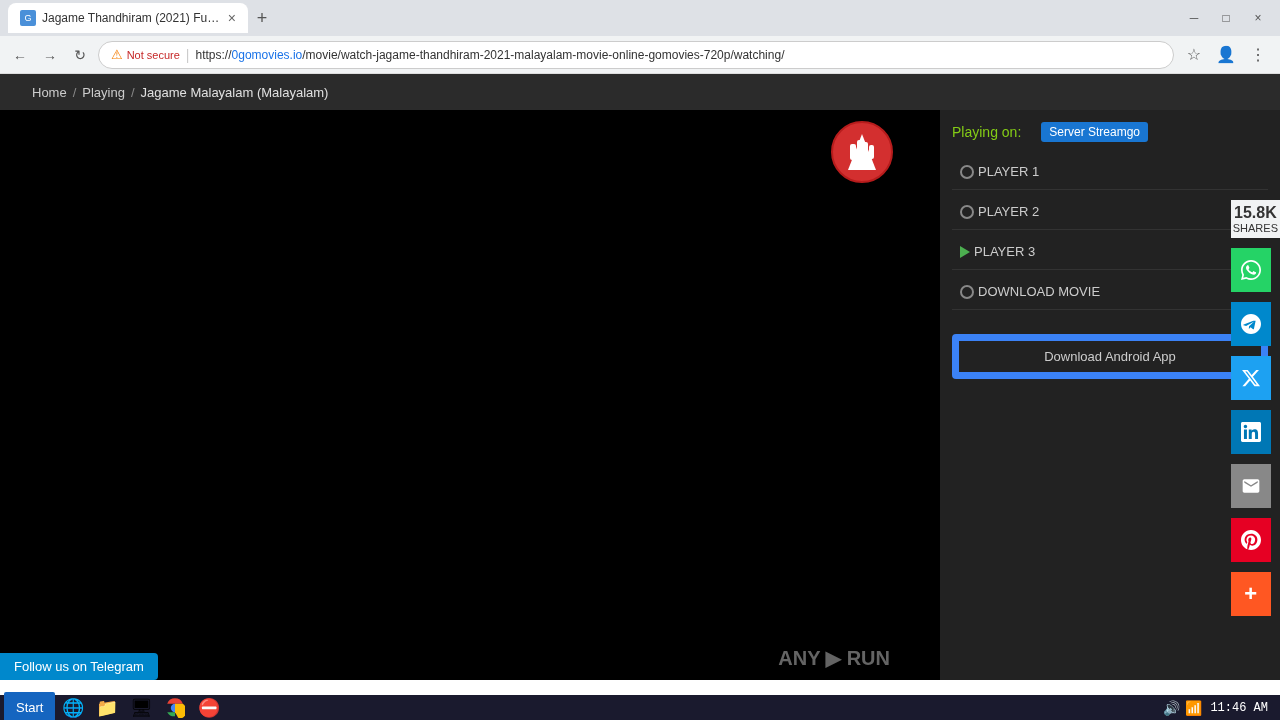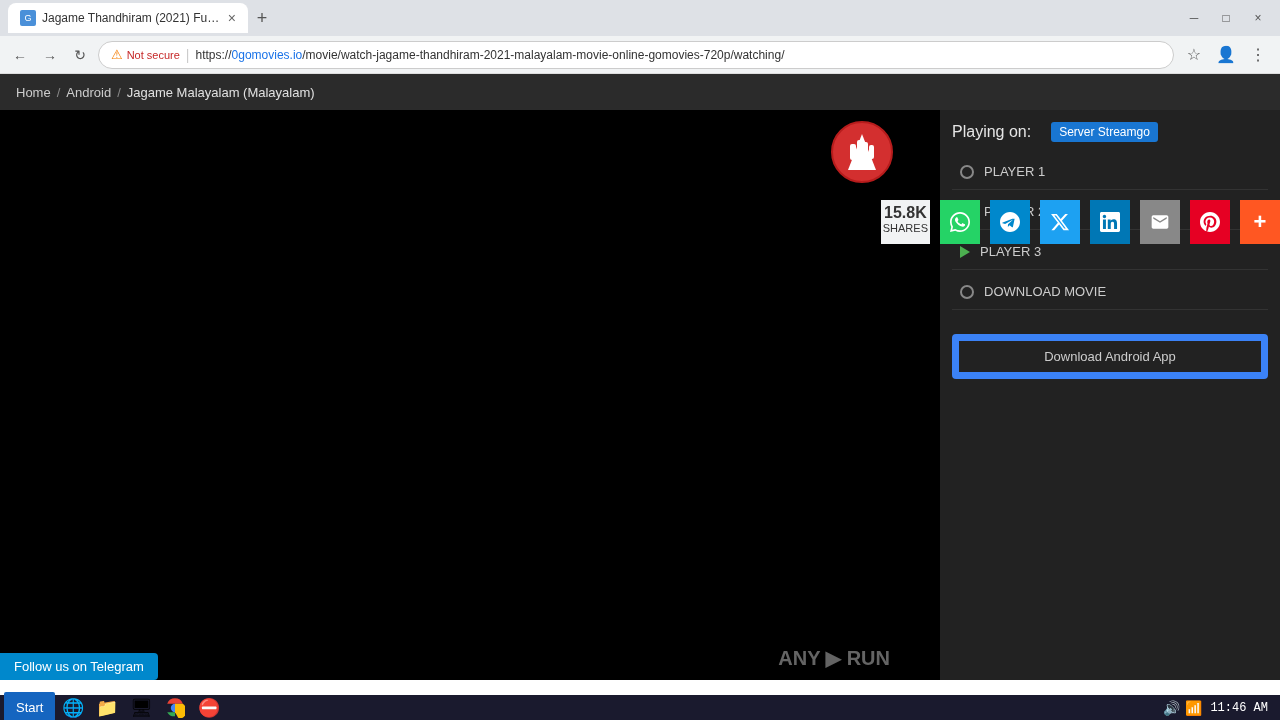--- a/index.html
+++ b/index.html
@@ -154,21 +154,21 @@
       justify-content: center;
       border-radius: 50%;
     }
 
     
     .breadcrumb-bar {
       height: 36px;
       background: #2b2b2b;
       display: flex;
       align-items: center;
-      padding: 0 16px;
+      padding: 0 32px;
       gap: 6px;
       font-size: 13px;
       color: #ccc;
     }
     .breadcrumb-bar a {
       color: #ccc;
       text-decoration: none;
     }
     .breadcrumb-sep { color: #888; }
     .breadcrumb-current { color: #e0e0e0; }
@@ -213,36 +213,36 @@
       gap: 4px;
       overflow-y: auto;
     }
     .playing-on-row {
       display: flex;
       align-items: center;
       gap: 8px;
       margin-bottom: 8px;
     }
     .playing-on-label {
-      font-size: 16px;
-      color: #e5e5e5;
+      font-size: 14px;
+      color: #84cc16;
     }
     .server-badge {
       background: #1976d2;
       color: #fff;
       font-size: 12px;
       padding: 3px 8px;
       border-radius: 3px;
       cursor: pointer;
       margin-left: 12px;
     }
     .player-option {
       display: flex;
       align-items: center;
-      gap: 10px;
+      gap: 4px;
       padding: 10px 8px;
       border-bottom: 1px solid #333;
       cursor: pointer;
     }
     .player-radio {
       width: 14px;
       height: 14px;
       border-radius: 50%;
       border: 2px solid #888;
       flex-shrink: 0;
@@ -270,21 +270,21 @@
       border-radius: 4px;
       text-align: center;
     }
 
     
     .social-sidebar {
       position: fixed;
       right: 0;
       top: 200px;
       display: flex;
-      flex-direction: row;
+      flex-direction: column;
       gap: 10px;
       z-index: 10;
     }
     .social-btn {
       width: 40px;
       height: 44px;
       display: flex;
       align-items: center;
       justify-content: center;
       color: #fff;
@@ -432,21 +432,21 @@
   <div class="toolbar-right">
     <button class="toolbar-icon-btn">☆</button>
     <button class="toolbar-icon-btn">👤</button>
     <button class="toolbar-icon-btn">⋮</button>
   </div>
 </div>
 
 <div class="breadcrumb-bar">
   <a href="#">Home</a>
   <span class="breadcrumb-sep">/</span>
-  <a href="#">Android</a>
+  <a href="#">Playing</a>
   <span class="breadcrumb-sep">/</span>
   <span class="breadcrumb-current">Jagame Malayalam (Malayalam)</span>
 </div>
 
 <div class="main-content">
 
   <div class="video-player-wrapper">
     <div class="video-player"></div>
 
     <div class="adblock-overlay">

